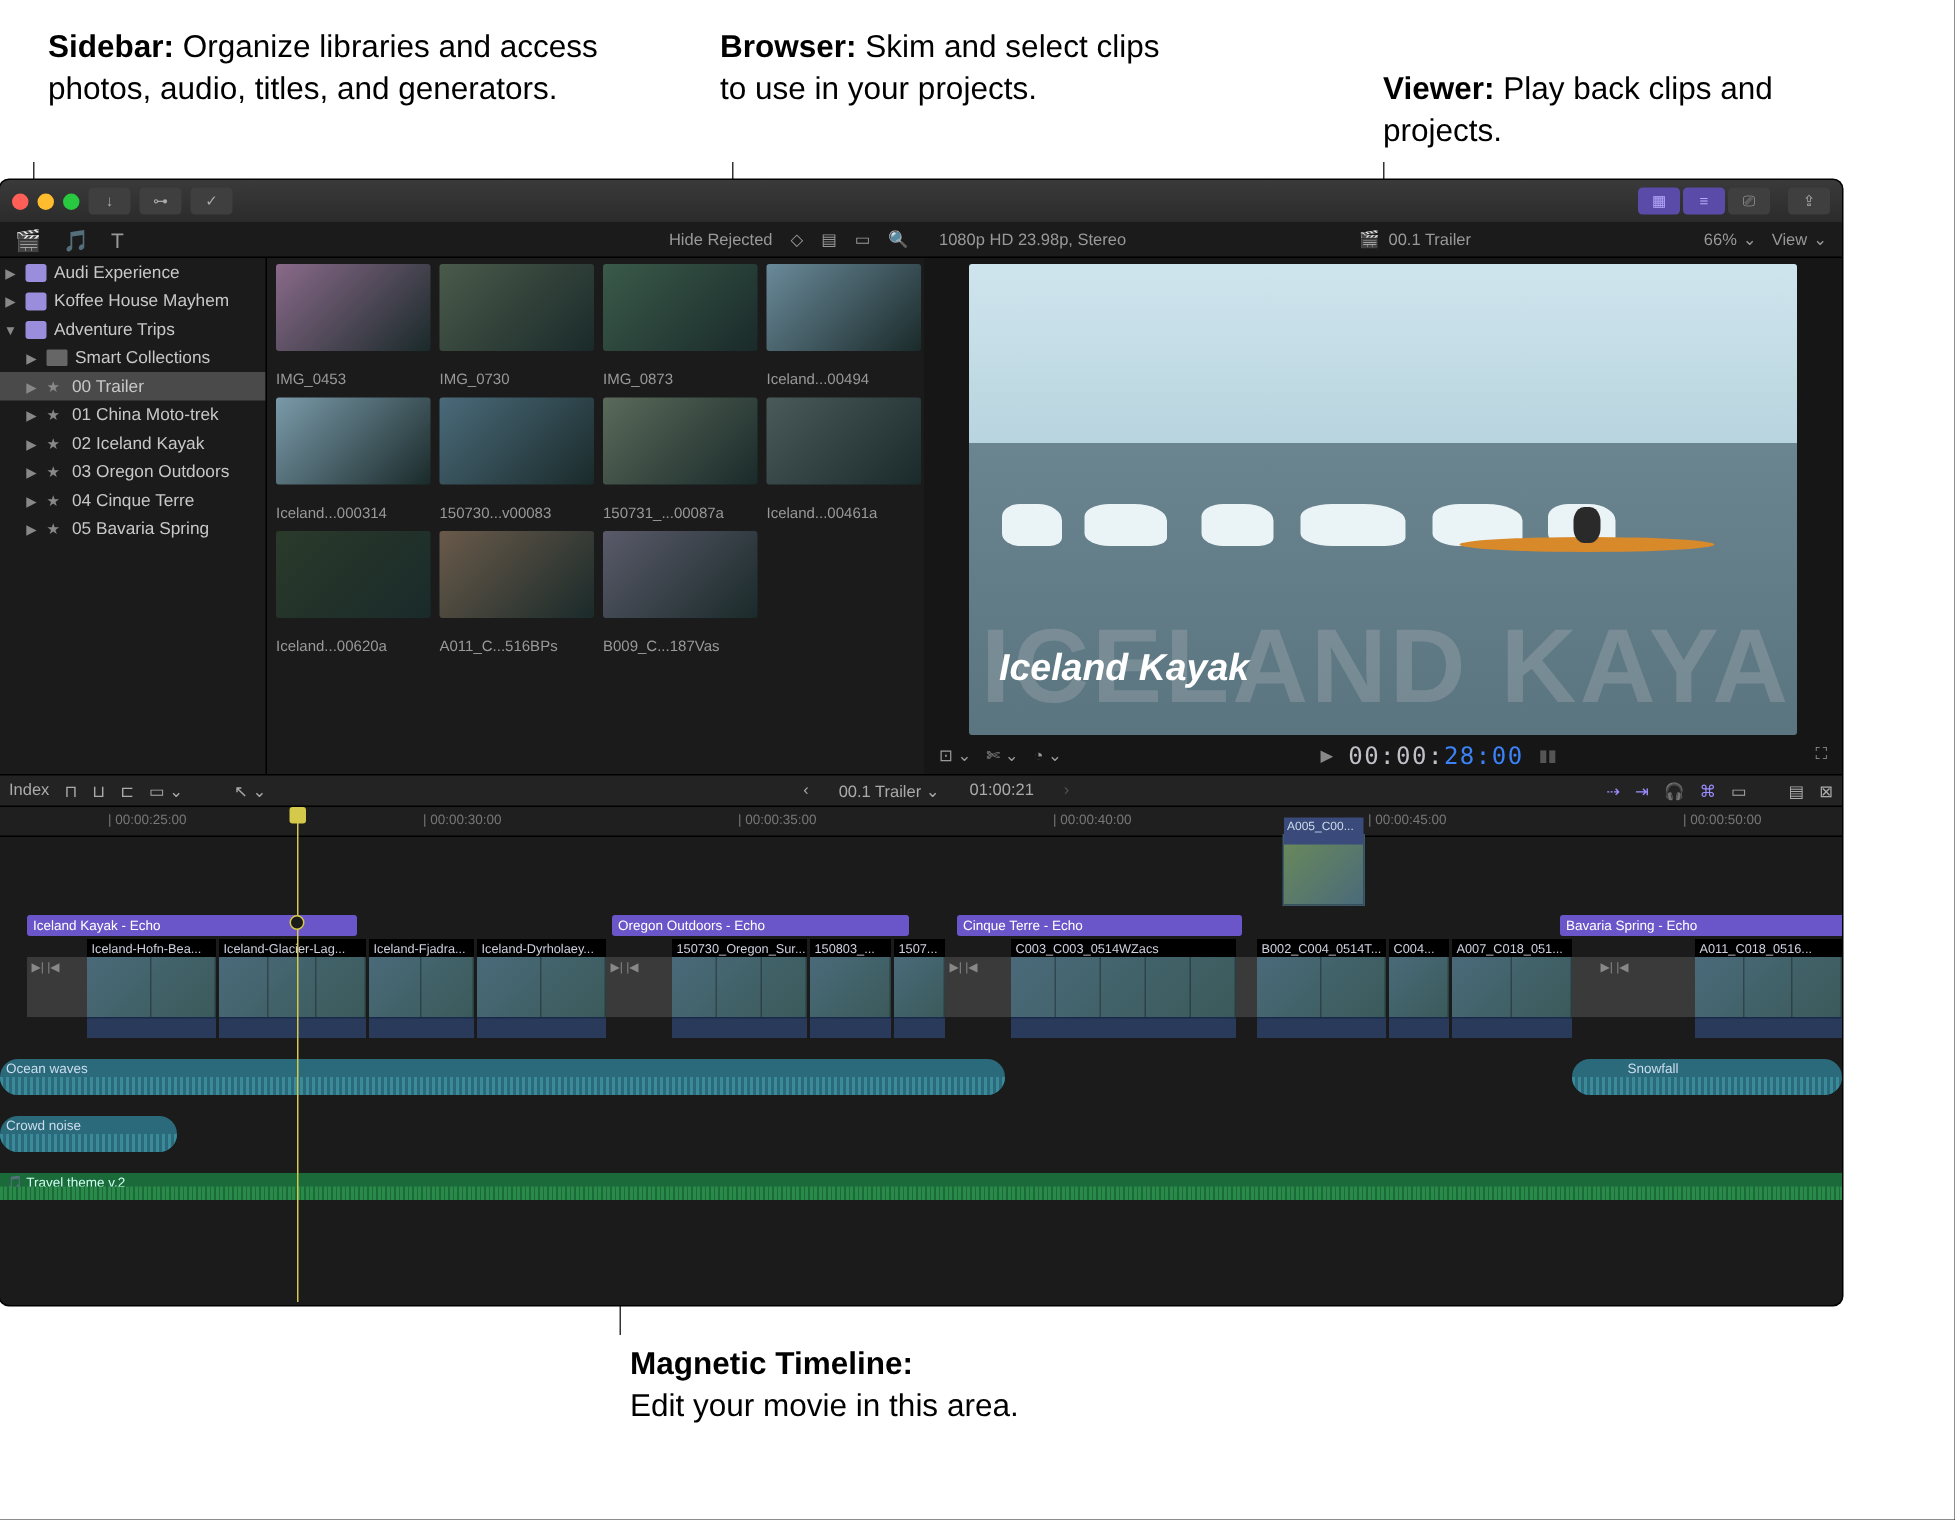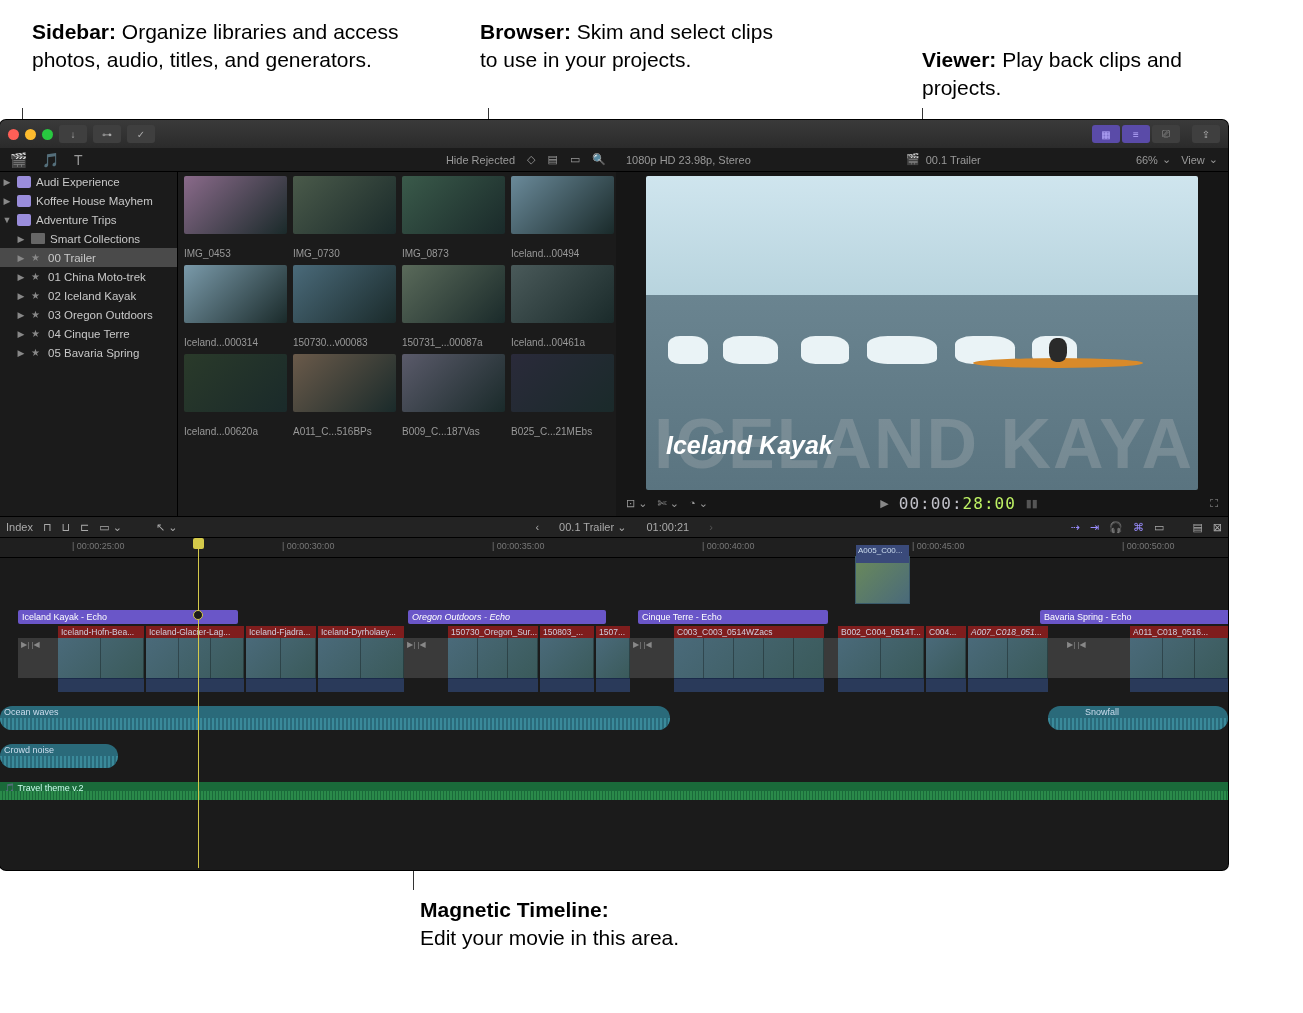--- a/index.html
+++ b/index.html
@@ -36,33 +36,33 @@
   .clip-label { font-size:10px; color:#999; padding-top:14px; white-space:nowrap; overflow:hidden; text-overflow:ellipsis; }
   .viewer { flex:1; background:#161616; display:flex; flex-direction:column; }
   .viewer-frame { flex:1; margin:4px 30px 0 30px; background:linear-gradient(180deg,#cfe5ee 0%,#b8d4de 38%,#6a8490 38%,#5a7480 100%); position:relative; border-radius:2px; overflow:hidden; }
   .iceberg { position:absolute; bottom:40%; height:28px; background:#eaf3f6; border-radius:30% 40% 20% 30%; }
   .kayak { position:absolute; bottom:39%; right:10%; width:170px; height:10px; background:#d88a2a; border-radius:50%; }
   .kayak::after { content:''; position:absolute; left:45%; bottom:6px; width:18px; height:24px; background:#2a2a2a; border-radius:40%; }
   .viewer-title-bg { position:absolute; bottom:6px; left:0; right:0; font-size:70px; font-weight:800; color:rgba(200,200,200,0.25); letter-spacing:2px; white-space:nowrap; padding-left:8px; }
   .viewer-title { position:absolute; bottom:30px; left:20px; font-size:25px; font-weight:800; font-style:italic; color:#fff; }
   .viewer-controls { height:26px; display:flex; align-items:center; padding:0 10px; gap:10px; font-size:11px; color:#999; }
   .timecode { font-family:monospace; font-size:16px; color:#c0c0c8; letter-spacing:1px; }
-  .timecode .big { color:#bef264; }
+  .timecode .big { color:#3b82f6; }
   .timeline-toolbar { height:22px; background:#232323; border-top:1px solid #000; border-bottom:1px solid #000; display:flex; align-items:center; padding:0 6px; gap:10px; font-size:11px; color:#aaa; }
   .timeline-toolbar .center { margin:0 auto; display:flex; gap:20px; align-items:center; }
   .timeline-area { position:relative; height:330px; background:#1b1b1b; overflow:hidden; }
   .ruler { height:20px; background:#1f1f1f; border-bottom:1px solid #000; position:relative; font-size:9px; color:#777; }
   .ruler-tick { position:absolute; top:3px; }
   .playhead { position:absolute; top:0; bottom:0; width:1px; background:#d4c94a; z-index:5; }
   .playhead::before { content:''; position:absolute; top:0; left:-5px; width:11px; height:11px; background:#d4c94a; border-radius:2px; }
   .playhead-circle { position:absolute; top:72px; left:-5px; width:10px;height:10px; border:1px solid #d4c94a; border-radius:50%; background:#1b1b1b; }
   .track-title { position:absolute; height:14px; background:#6a56c8; border-radius:2px; font-size:9px; color:#fff; padding:0 4px; line-height:14px; overflow:hidden; white-space:nowrap; }
   .track-video { position:absolute; height:66px; }
   .vclip { position:absolute; top:0; height:66px; display:flex; flex-direction:column; overflow:hidden; }
-  .vclip-head { height:12px; background:#7f1d1d; font-size:8.5px; color:#d0d0e0; padding:0 3px; line-height:12px; white-space:nowrap; overflow:hidden; }
+  .vclip-head { height:12px; background:#000000; font-size:8.5px; color:#d0d0e0; padding:0 3px; line-height:12px; white-space:nowrap; overflow:hidden; }
   .vclip-body { flex:1; background:linear-gradient(135deg,#4a6a7a,#3a5a5a); display:flex; }
   .vclip-body span { flex:1; border-right:1px solid rgba(0,0,0,0.3); }
   .vclip-wave { height:14px; background:#2a3a5a; border-top:1px solid #1a2a4a; }
   .gap { position:absolute; top:12px; height:40px; background:#3a3a3a; }
   .audio-clip { position:absolute; height:24px; background:#2a6a7a; border-radius:12px; font-size:9px; color:#cde; padding:1px 4px; overflow:hidden; }
   .audio-clip .aw { position:absolute; bottom:0; left:0; right:0; height:12px; background:repeating-linear-gradient(90deg,#3a8a9a 0 2px,#2a6a7a 2px 4px); }
   .music-clip { position:absolute; height:18px; background:#1a6a3a; font-size:9px; color:#cfe; padding:1px 4px; }
   .music-clip .aw { position:absolute; bottom:0; left:0; right:0; height:9px; background:repeating-linear-gradient(90deg,#2a8a4a 0 2px,#1a6a3a 2px 3px); }
   .connected-clip { position:absolute; width:55px; height:48px; background:linear-gradient(135deg,#6a8a5a,#4a6a7a); border:1px solid #3a5a6a; top:18px; }
   .connected-clip .ch { position:absolute; top:-12px; left:0; right:0; height:18px; background:#3a4a7a; font-size:8px; color:#cde; padding:0 2px; line-height:11px; overflow:hidden; }
@@ -218,24 +218,20 @@
             <div class="clip-label">Iceland...00620a</div>
           </div>
           <div class="clip">
             <div class="clip-thumb" style="background: linear-gradient(135deg, rgb(106, 90, 74), rgb(26, 42, 42));"></div>
             <div class="clip-label">A011_C...516BPs</div>
           </div>
           <div class="clip">
             <div class="clip-thumb" style="background: linear-gradient(135deg, rgb(90, 90, 106), rgb(26, 42, 42));"></div>
             <div class="clip-label">B009_C...187Vas</div>
           </div>
-          <div class="clip">
-            <div class="clip-thumb" style="background: linear-gradient(135deg, rgb(42, 42, 58), rgb(26, 42, 42));"></div>
-            <div class="clip-label">B025_C...21MEbs</div>
-          </div>
         </div>
     </div>
 
     <div class="viewer">
       <div class="viewer-frame">
         <div class="iceberg" style="left:4%; width:40px;"></div>
         <div class="iceberg" style="left:14%; width:55px;"></div>
         <div class="iceberg" style="left:28%; width:48px;"></div>
         <div class="iceberg" style="left:40%; width:70px;"></div>
         <div class="iceberg" style="left:56%; width:60px;"></div>
@@ -294,21 +290,21 @@
     <div class="playhead" id="playhead" style="left: 198px;">
         <div class="playhead-circle"></div>
       </div>
     <div id="connected-holder">
         <div class="connected-clip" style="left: 855px;">
           <div class="ch">A005_C00...</div>
         </div>
       </div>
     <div id="titles-row" style="position:absolute; top:72px; left:0; right:0; height:14px;">
         <div class="track-title" style="left: 18px; width: 220px;">Iceland Kayak - Echo</div>
-        <div class="track-title" style="left: 408px; width: 198px; font-style: italic;">Oregon Outdoors - Echo</div>
+        <div class="track-title" style="left: 408px; width: 198px;">Oregon Outdoors - Echo</div>
         <div class="track-title" style="left: 638px; width: 190px;">Cinque Terre - Echo</div>
         <div class="track-title" style="left: 1040px; width: 190px;">Bavaria Spring - Echo</div>
       </div>
     <div class="track-video" id="video-row" style="top:88px; left:0; right:0;">
         <div class="gap" style="left: 18px; width: 40px;">
           <div style="position: absolute; top: 2px; left: 3px; font-size: 8px; color: rgb(136, 136, 136);">▶| |◀</div>
         </div>
         <div class="gap" style="left: 404px; width: 44px;">
           <div style="position: absolute; top: 2px; left: 3px; font-size: 8px; color: rgb(136, 136, 136);">▶| |◀</div>
         </div>
@@ -395,21 +391,21 @@
           </div>
           <div class="vclip-wave"></div>
         </div>
         <div class="vclip" style="left: 926px; width: 40px;">
           <div class="vclip-head">C004...</div>
           <div class="vclip-body">
             <span></span>
           </div>
           <div class="vclip-wave"></div>
         </div>
-        <div class="vclip" style="left: 968px; width: 80px; font-style: italic;">
+        <div class="vclip" style="left: 968px; width: 80px;">
           <div class="vclip-head">A007_C018_051...</div>
           <div class="vclip-body">
             <span></span>
             <span></span>
           </div>
           <div class="vclip-wave"></div>
         </div>
         <div class="vclip" style="left: 1130px; width: 98px;">
           <div class="vclip-head">A011_C018_0516...</div>
           <div class="vclip-body">

